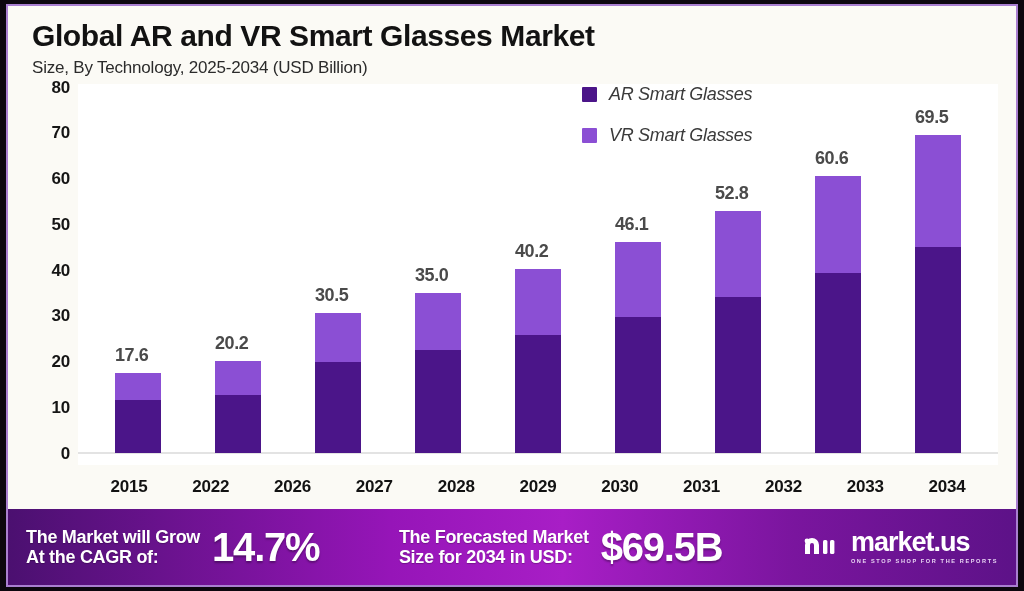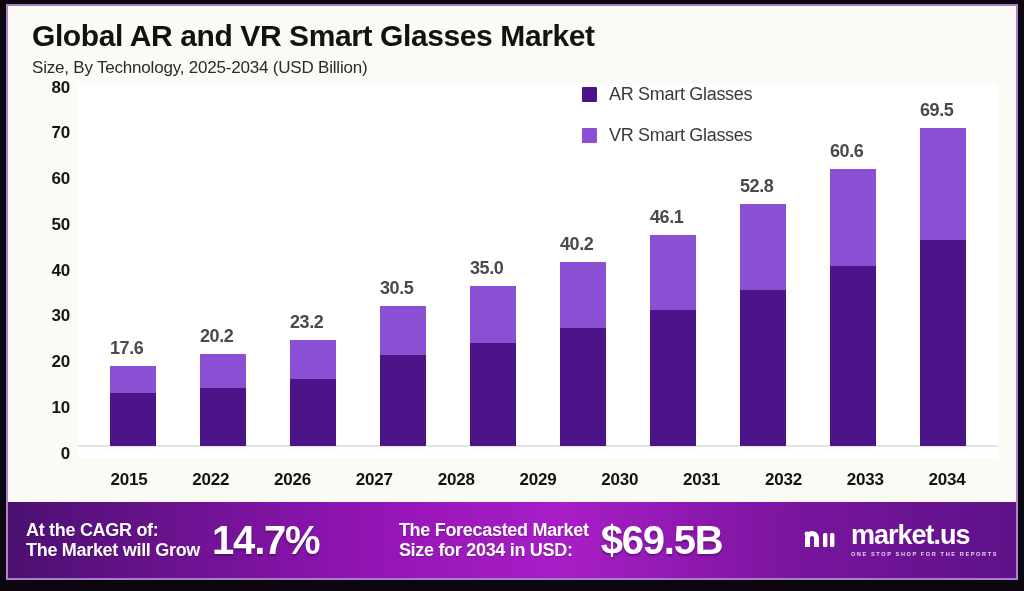--- a/index.html
+++ b/index.html
@@ -13,21 +13,21 @@
     overflow: hidden;
     font-family: "Liberation Sans", sans-serif;
   }
 
   #infographic {
     position: relative;
     width: 1024px;
     height: 591px;
     box-sizing: border-box;
     background: #0c070e;
-    padding: 4px 6px 11px 6px;
+    padding: 4px 6px 4px 6px;
   }
 
   .inner-frame {
     position: relative;
     width: 100%;
     height: 100%;
     box-sizing: border-box;
     border: 2px solid #a97fd0;
     background: #fbfaf5;
     display: flex;
@@ -64,20 +64,21 @@
 
   
   .legend {
     position: absolute;
     left: 574px;
     top: 78px;
     display: flex;
     flex-direction: column;
     gap: 20px;
     z-index: 5;
+    font-style: italic;
   }
   .legend-row {
     display: flex;
     align-items: center;
     gap: 12px;
   }
   .legend-swatch {
     width: 15px;
     height: 15px;
     border-radius: 1px;
@@ -303,27 +304,20 @@
               </div>
               <div class="bar-col">
                 <div class="bar-stack" style="margin-bottom: 12px;">
                   <div class="bar-total">20.2</div>
                   <div class="seg-vr" style="height: 34.3125px;"></div>
                   <div class="seg-ar" style="height: 58.1025px;"></div>
                 </div>
               </div>
               <div class="bar-col">
                 <div class="bar-stack" style="margin-bottom: 12px;">
-                  <div class="bar-total">23.2</div>
-                  <div class="seg-vr" style="height: 38.8875px;"></div>
-                  <div class="seg-ar" style="height: 67.2525px;"></div>
-                </div>
-              </div>
-              <div class="bar-col">
-                <div class="bar-stack" style="margin-bottom: 12px;">
                   <div class="bar-total">30.5</div>
                   <div class="seg-vr" style="height: 48.9525px;"></div>
                   <div class="seg-ar" style="height: 90.585px;"></div>
                 </div>
               </div>
               <div class="bar-col">
                 <div class="bar-stack" style="margin-bottom: 12px;">
                   <div class="bar-total">35.0</div>
                   <div class="seg-vr" style="height: 57.1875px;"></div>
                   <div class="seg-ar" style="height: 102.938px;"></div>
@@ -380,22 +374,22 @@
           <div class="x-tick">2032</div>
           <div class="x-tick">2033</div>
           <div class="x-tick">2034</div>
         </div>
     </div>
 
     <div class="banner">
 
       <div class="banner-block">
         <div class="banner-caption">
+          <div>The Market will Grow</div>
           <div>At the CAGR of:</div>
-          <div>The Market will Grow</div>
         </div>
         <div class="banner-value">14.7%</div>
       </div>
 
       <div class="banner-spacer"></div>
 
       <div class="banner-block">
         <div class="banner-caption">
           <div>The Forecasted Market</div>
           <div>Size for 2034 in USD:</div>

